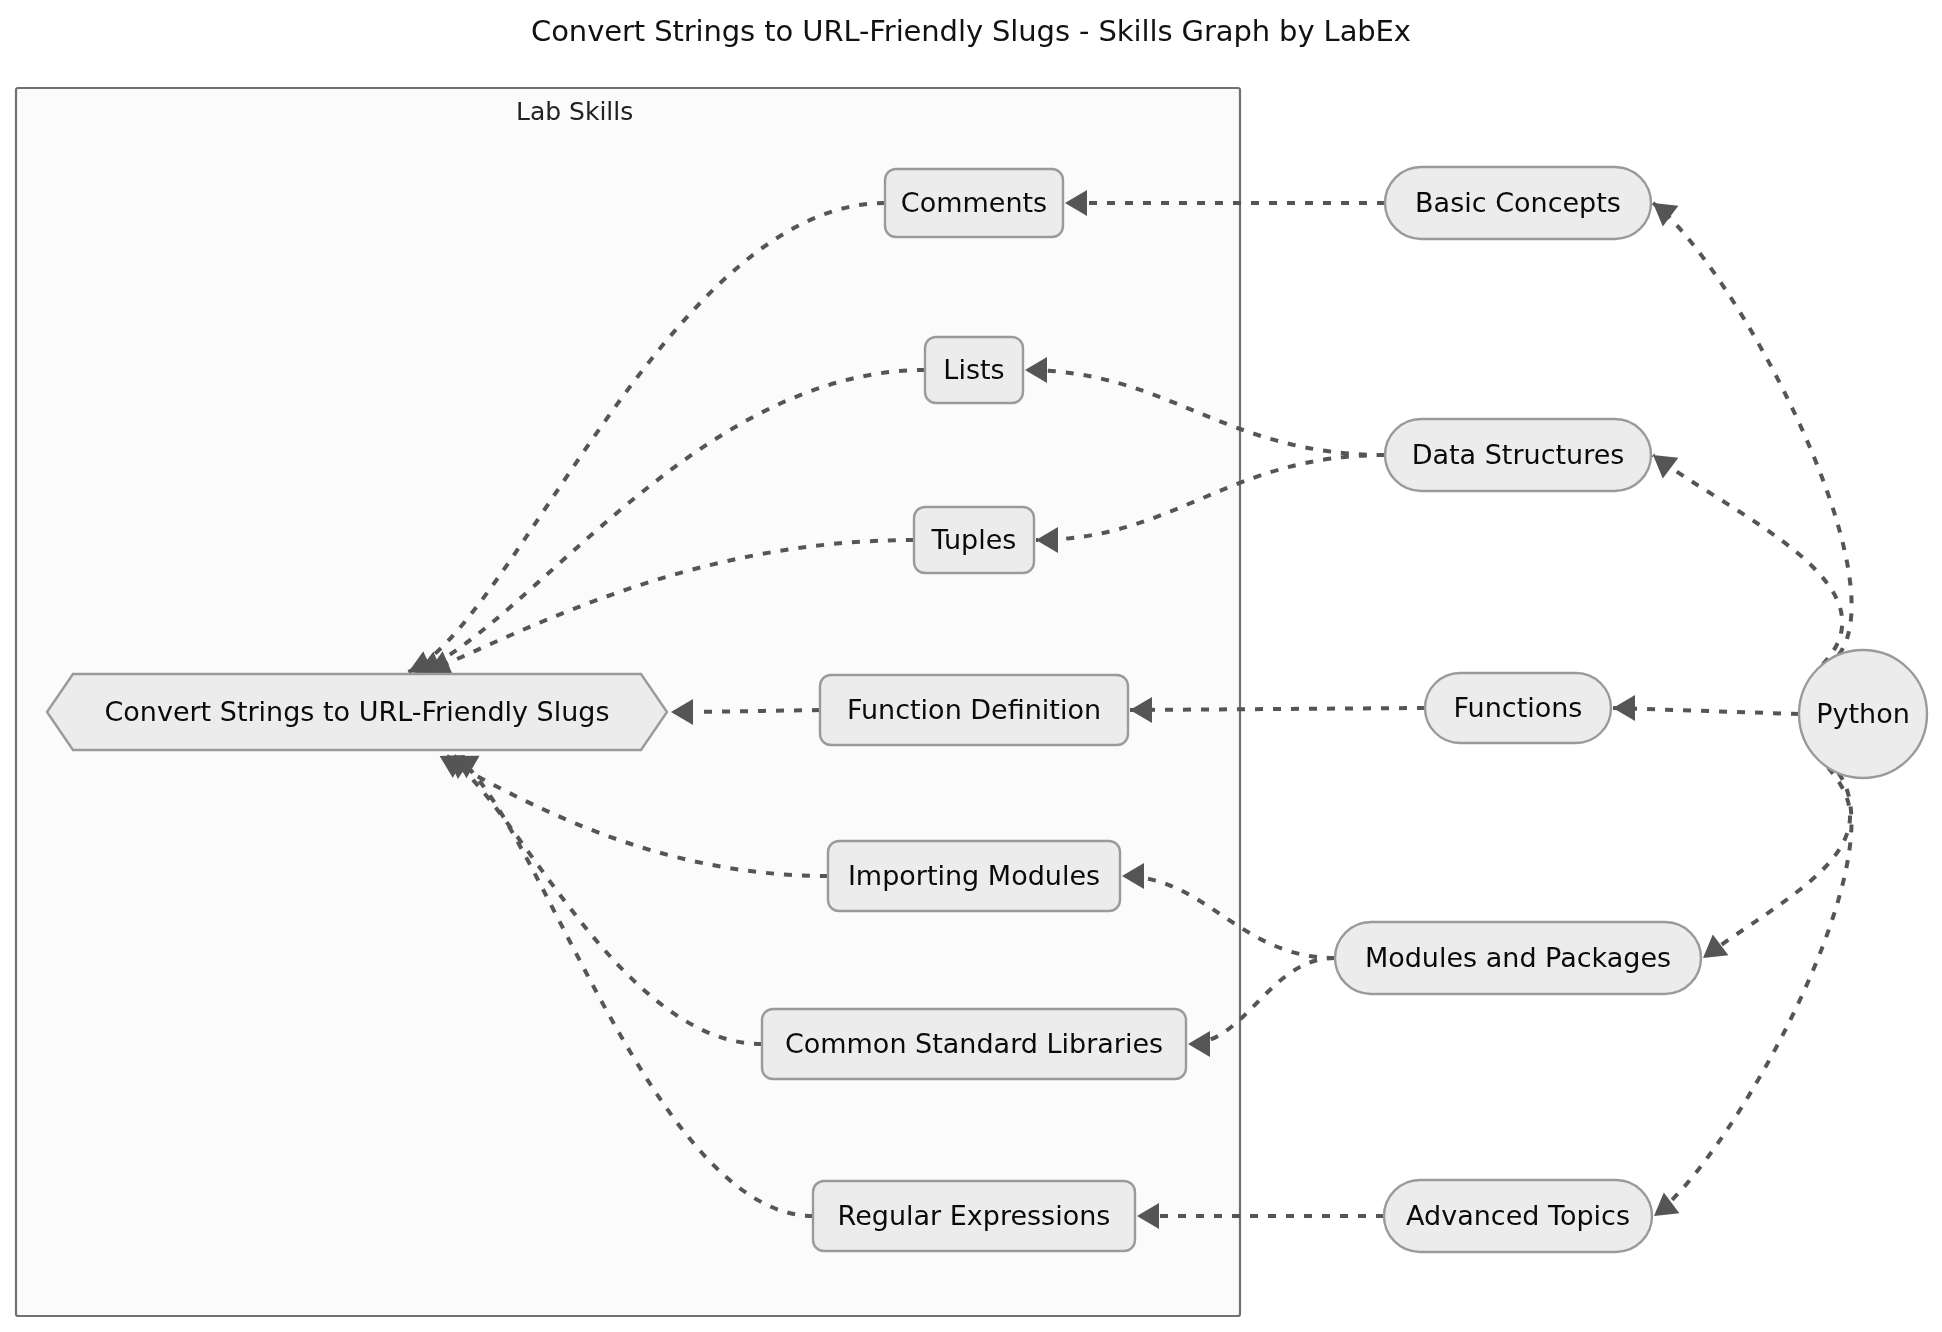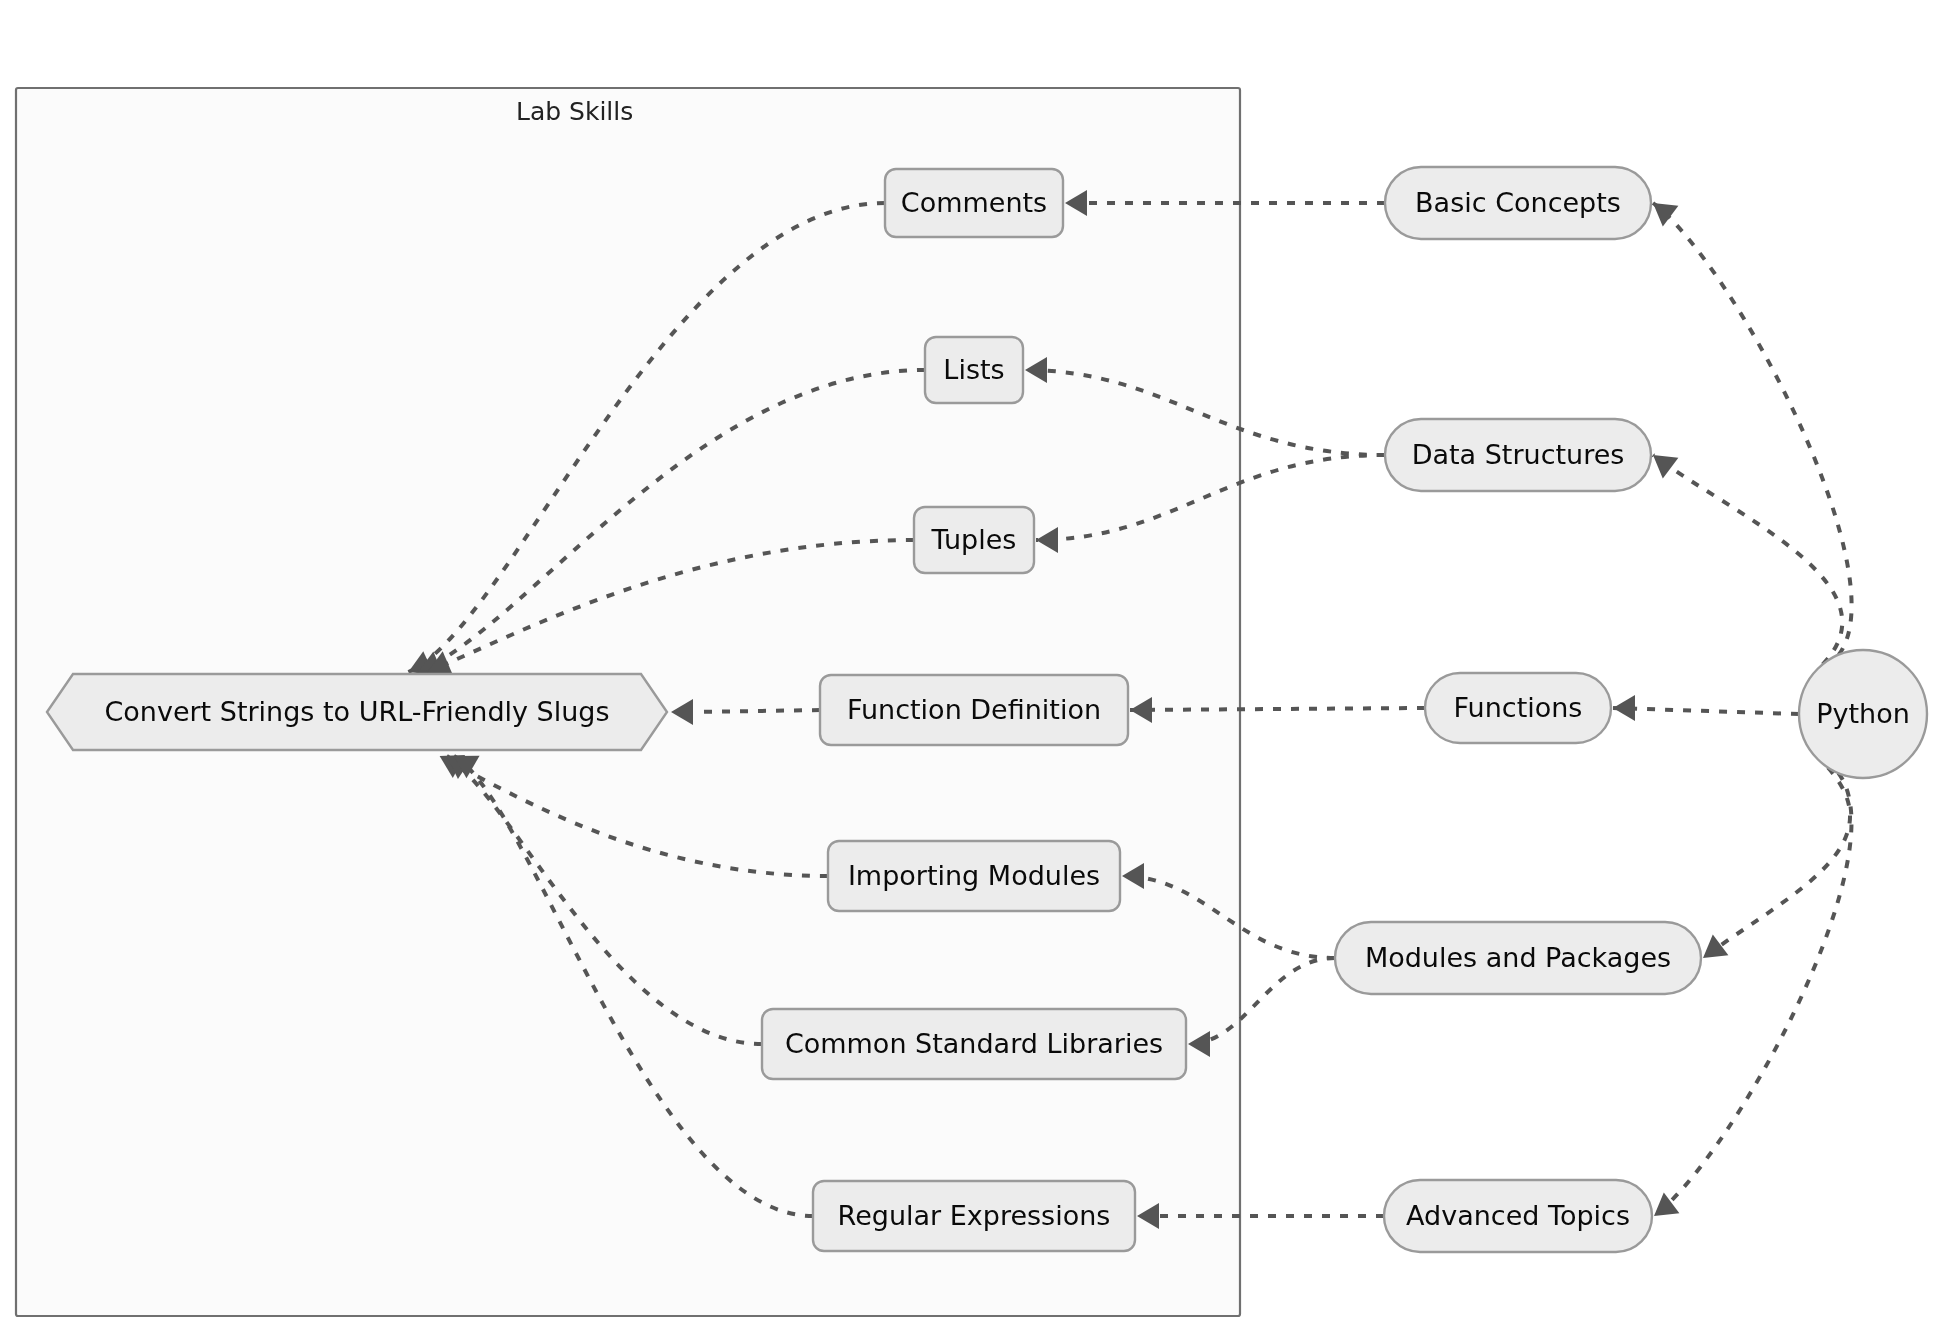--- a/index.html
+++ b/index.html
@@ -65,20 +65,21 @@
   .arrow-head {
     fill: #555555;
     stroke: none;
   }
 </style>
 </head>
 <body>
 
 <div id="canvas">
 
+  <div id="graph-title">Convert Strings to URL-Friendly Slugs - Skills Graph by LabEx</div>
 
   <svg class="diagram" viewBox="0 0 1942 1332">
     <g id="cluster-layer">
         <rect x="16" y="88" width="1224" height="1228" rx="2" ry="2" class="cluster-rect"></rect>
         <text x="516" y="120" class="cluster-label">Lab Skills</text>
       </g>
     <g id="edge-layer">
         <path d="M 1838.672803491436 654.803821829161 C 1899 574.803821829161, 1733 263, 1653 203" class="edge-path"></path>
         <path d="M 1653 203 L 1678.3999999999999 205.79999999999998 L 1662.8 226.6 Z" class="arrow-head"></path>
         <path d="M 1822.692674661042 664.2876320819518 C 1899 584.2876320819518, 1733 515, 1653 455" class="edge-path"></path>

